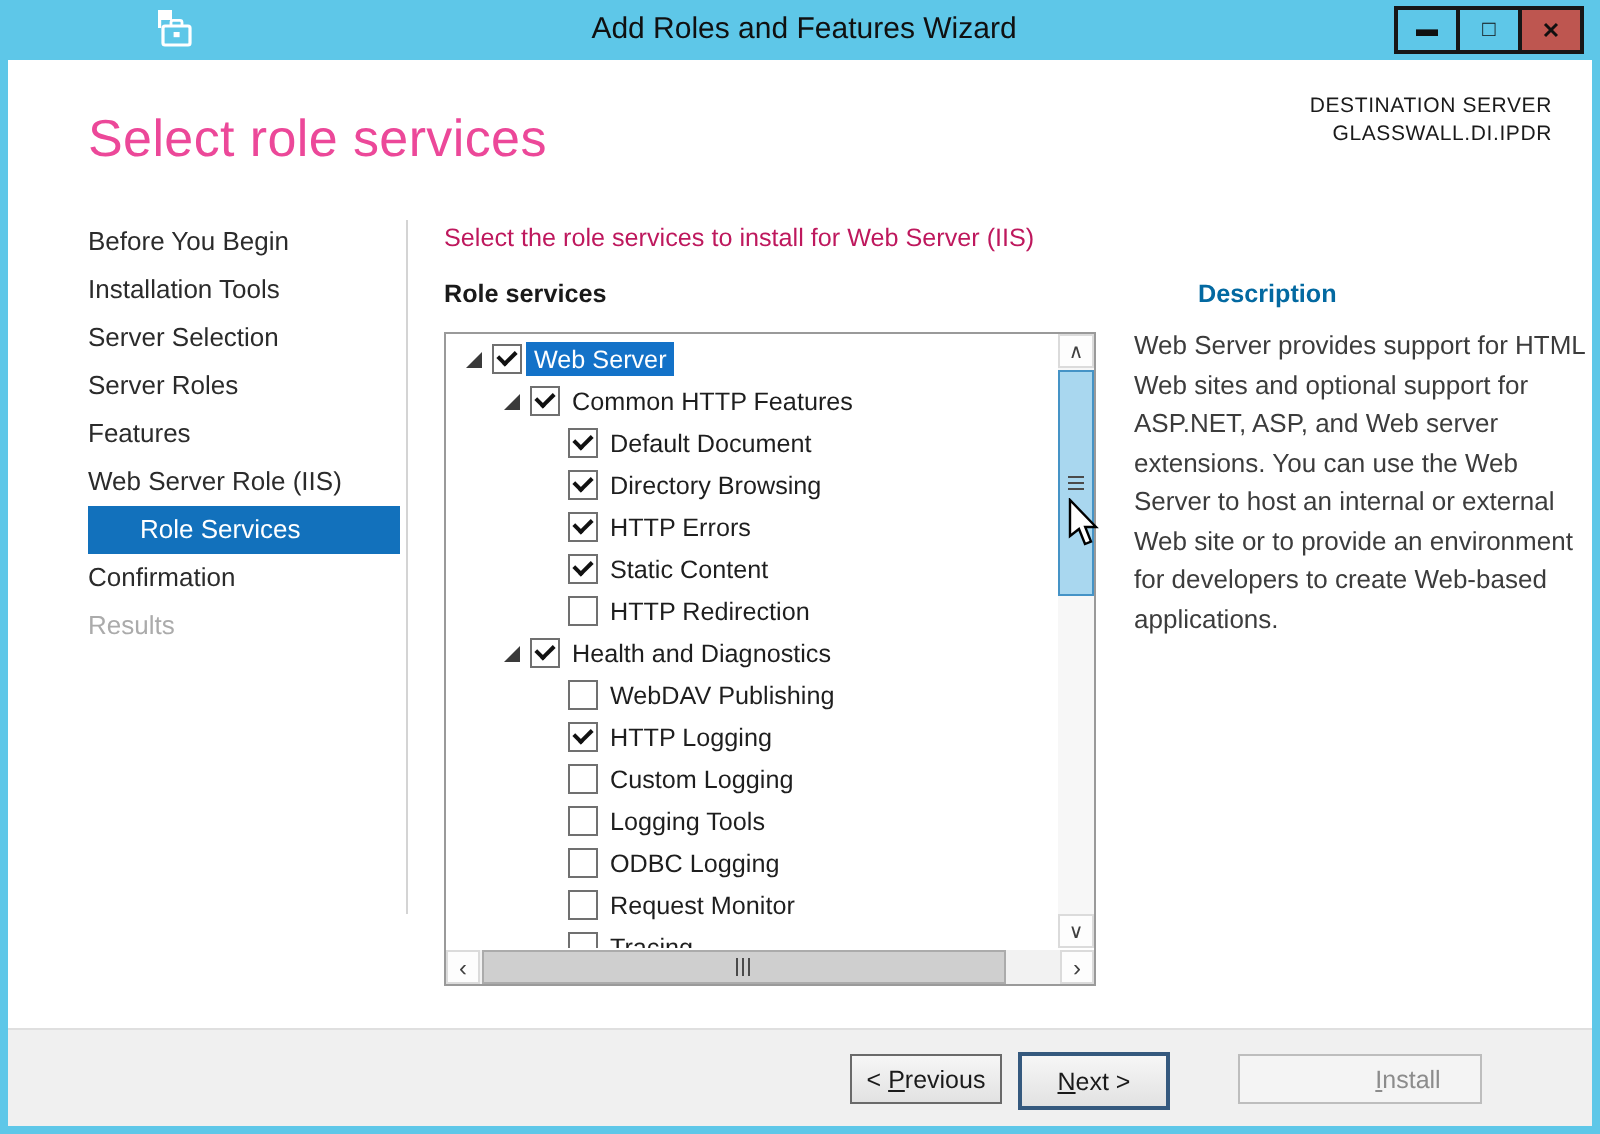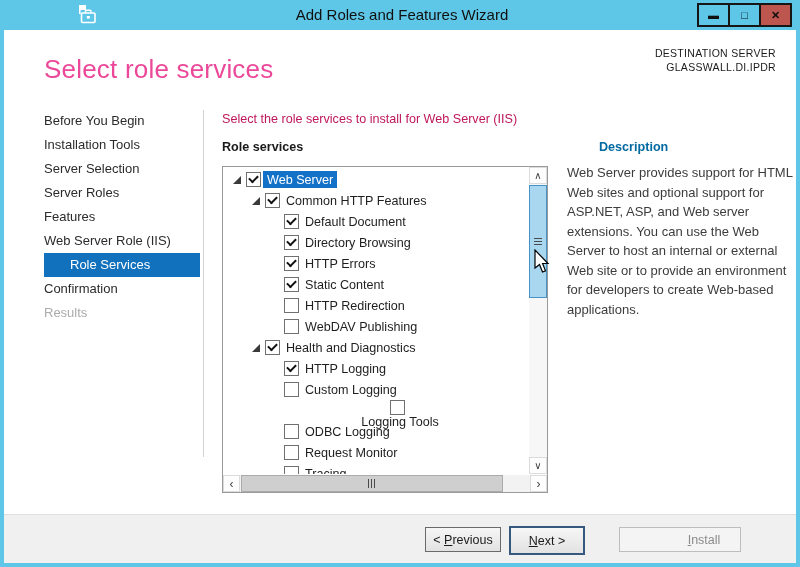--- a/index.html
+++ b/index.html
@@ -165,41 +165,41 @@
           <div class="tree-row" data-name="tree-row-static-content" style="padding-left: 43px;">
             <span class="tri" data-name="tree-indent-spacer"></span>
             <span class="cb on" data-name="checkbox-static-content"></span>
             <span class="lab" data-name="tree-item-label">Static Content</span>
           </div>
           <div class="tree-row" data-name="tree-row-http-redirection" style="padding-left: 43px;">
             <span class="tri" data-name="tree-indent-spacer"></span>
             <span class="cb" data-name="checkbox-http-redirection"></span>
             <span class="lab" data-name="tree-item-label">HTTP Redirection</span>
           </div>
-          <div class="tree-row" data-name="tree-row-webdav-publishing" style="padding-left: 43px;">
-            <span class="tri" data-name="tree-indent-spacer"></span>
-            <span class="cb" data-name="checkbox-webdav-publishing"></span>
-            <span class="lab" data-name="tree-item-label">WebDAV Publishing</span>
-          </div>
           <div class="tree-row" data-name="tree-row-health-and-diagnostics" style="padding-left: 24px;">
             <span class="tri exp" data-name="expand-triangle-icon"></span>
             <span class="cb on" data-name="checkbox-health-and-diagnostics"></span>
             <span class="lab" data-name="tree-item-label">Health and Diagnostics</span>
           </div>
+          <div class="tree-row" data-name="tree-row-webdav-publishing" style="padding-left: 43px;">
+            <span class="tri" data-name="tree-indent-spacer"></span>
+            <span class="cb" data-name="checkbox-webdav-publishing"></span>
+            <span class="lab" data-name="tree-item-label">WebDAV Publishing</span>
+          </div>
           <div class="tree-row" data-name="tree-row-http-logging" style="padding-left: 43px;">
             <span class="tri" data-name="tree-indent-spacer"></span>
             <span class="cb on" data-name="checkbox-http-logging"></span>
             <span class="lab" data-name="tree-item-label">HTTP Logging</span>
           </div>
           <div class="tree-row" data-name="tree-row-custom-logging" style="padding-left: 43px;">
             <span class="tri" data-name="tree-indent-spacer"></span>
             <span class="cb" data-name="checkbox-custom-logging"></span>
             <span class="lab" data-name="tree-item-label">Custom Logging</span>
           </div>
-          <div class="tree-row" data-name="tree-row-logging-tools" style="padding-left: 43px; flex-direction: column;">
+          <div class="tree-row" data-name="tree-row-logging-tools" style="padding-left: 43px;">
             <span class="tri" data-name="tree-indent-spacer"></span>
             <span class="cb" data-name="checkbox-logging-tools"></span>
             <span class="lab" data-name="tree-item-label">Logging Tools</span>
           </div>
           <div class="tree-row" data-name="tree-row-odbc-logging" style="padding-left: 43px;">
             <span class="tri" data-name="tree-indent-spacer"></span>
             <span class="cb" data-name="checkbox-odbc-logging"></span>
             <span class="lab" data-name="tree-item-label">ODBC Logging</span>
           </div>
           <div class="tree-row" data-name="tree-row-request-monitor" style="padding-left: 43px;">

